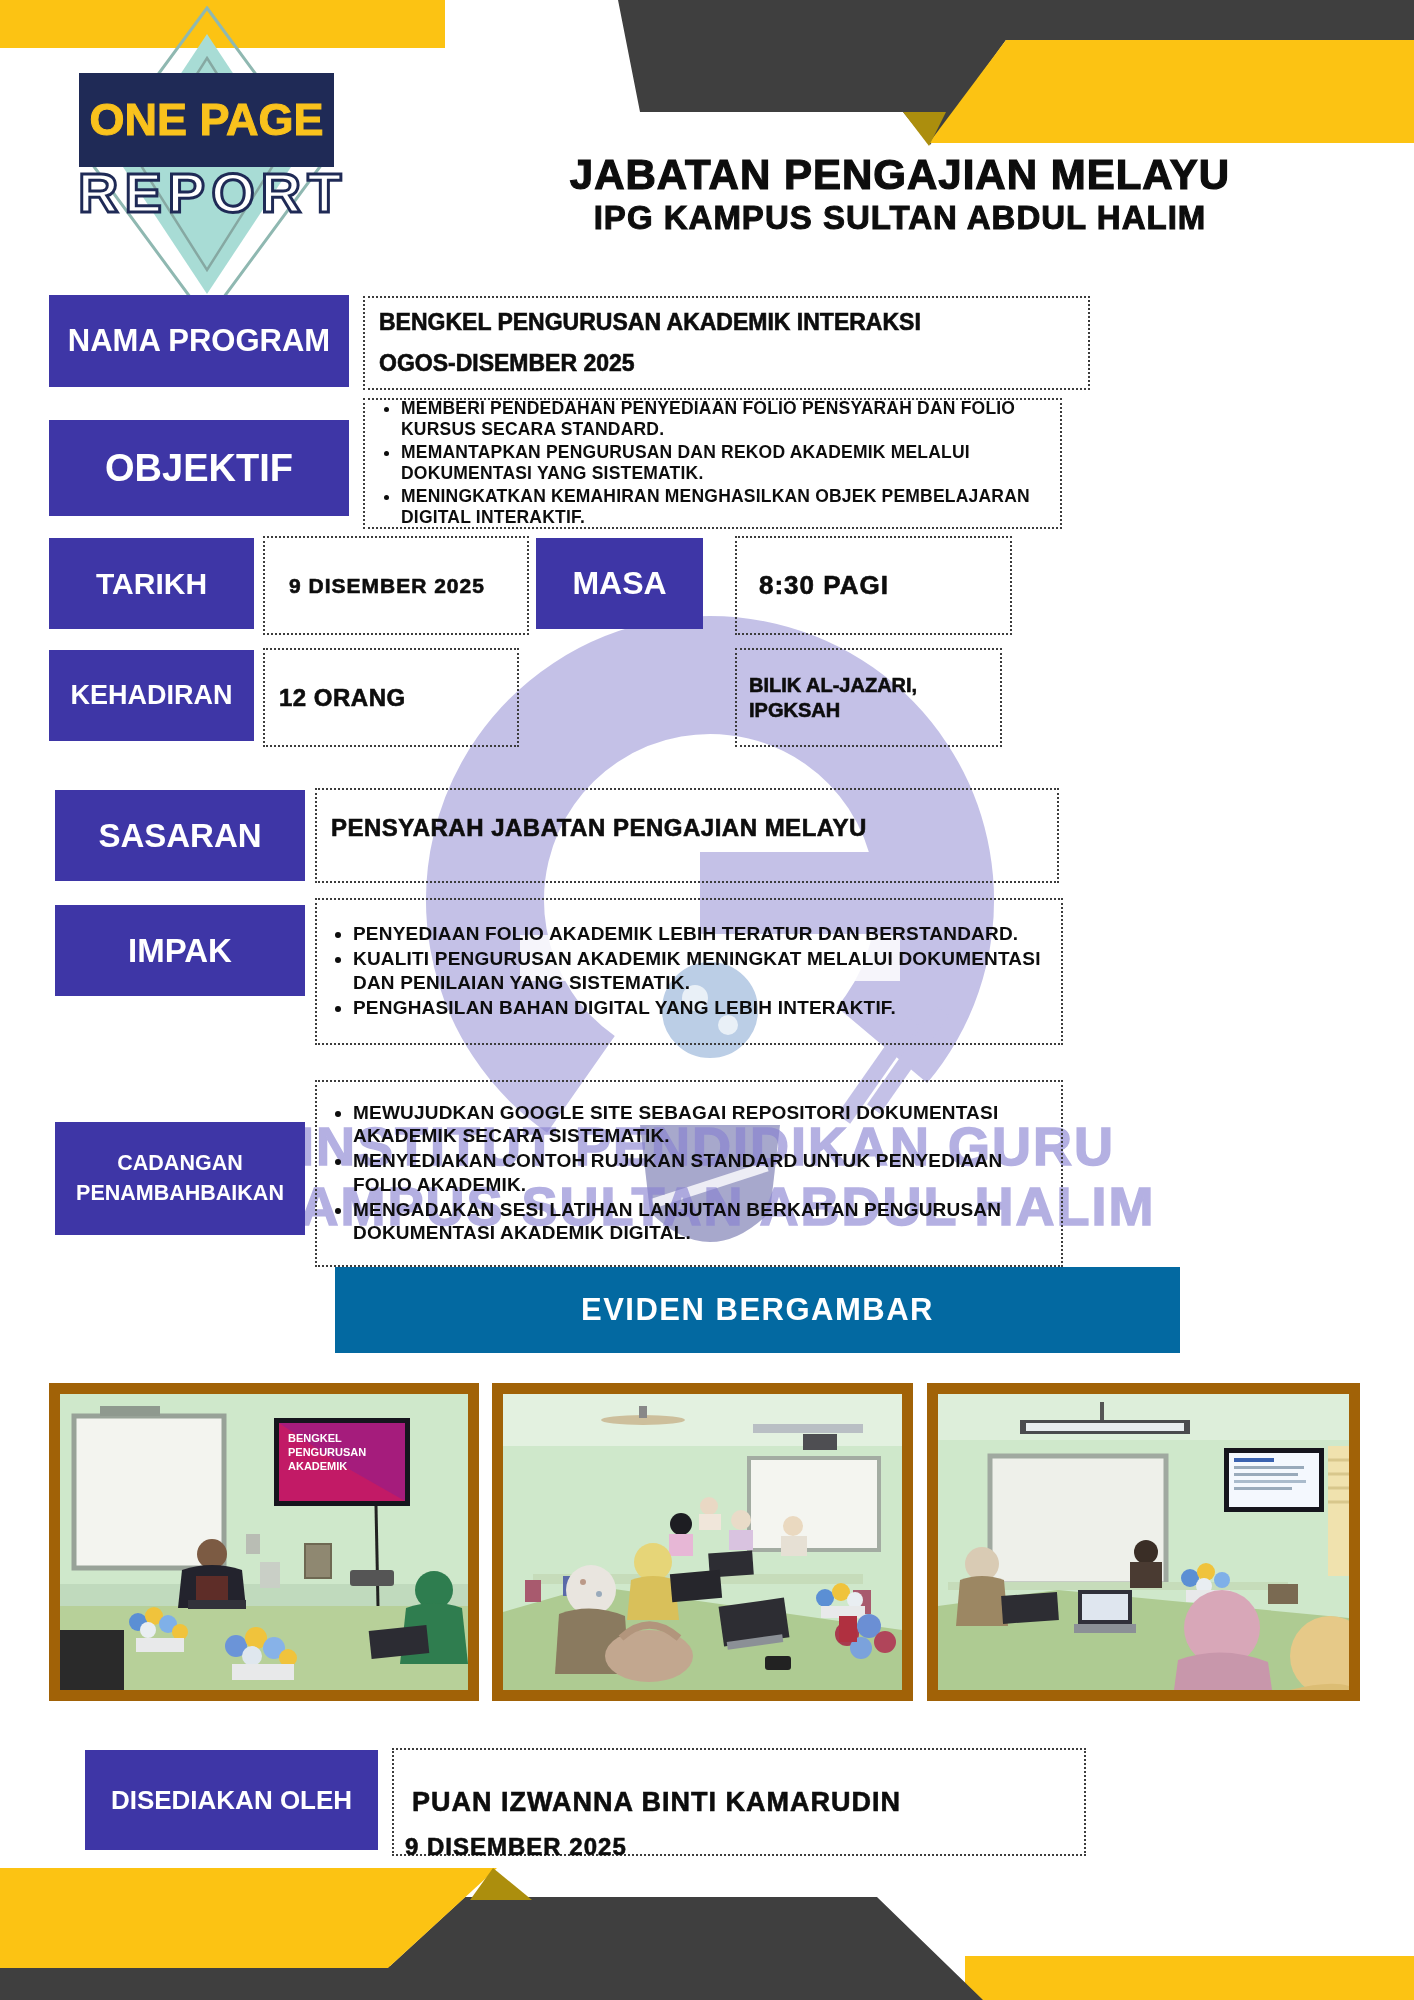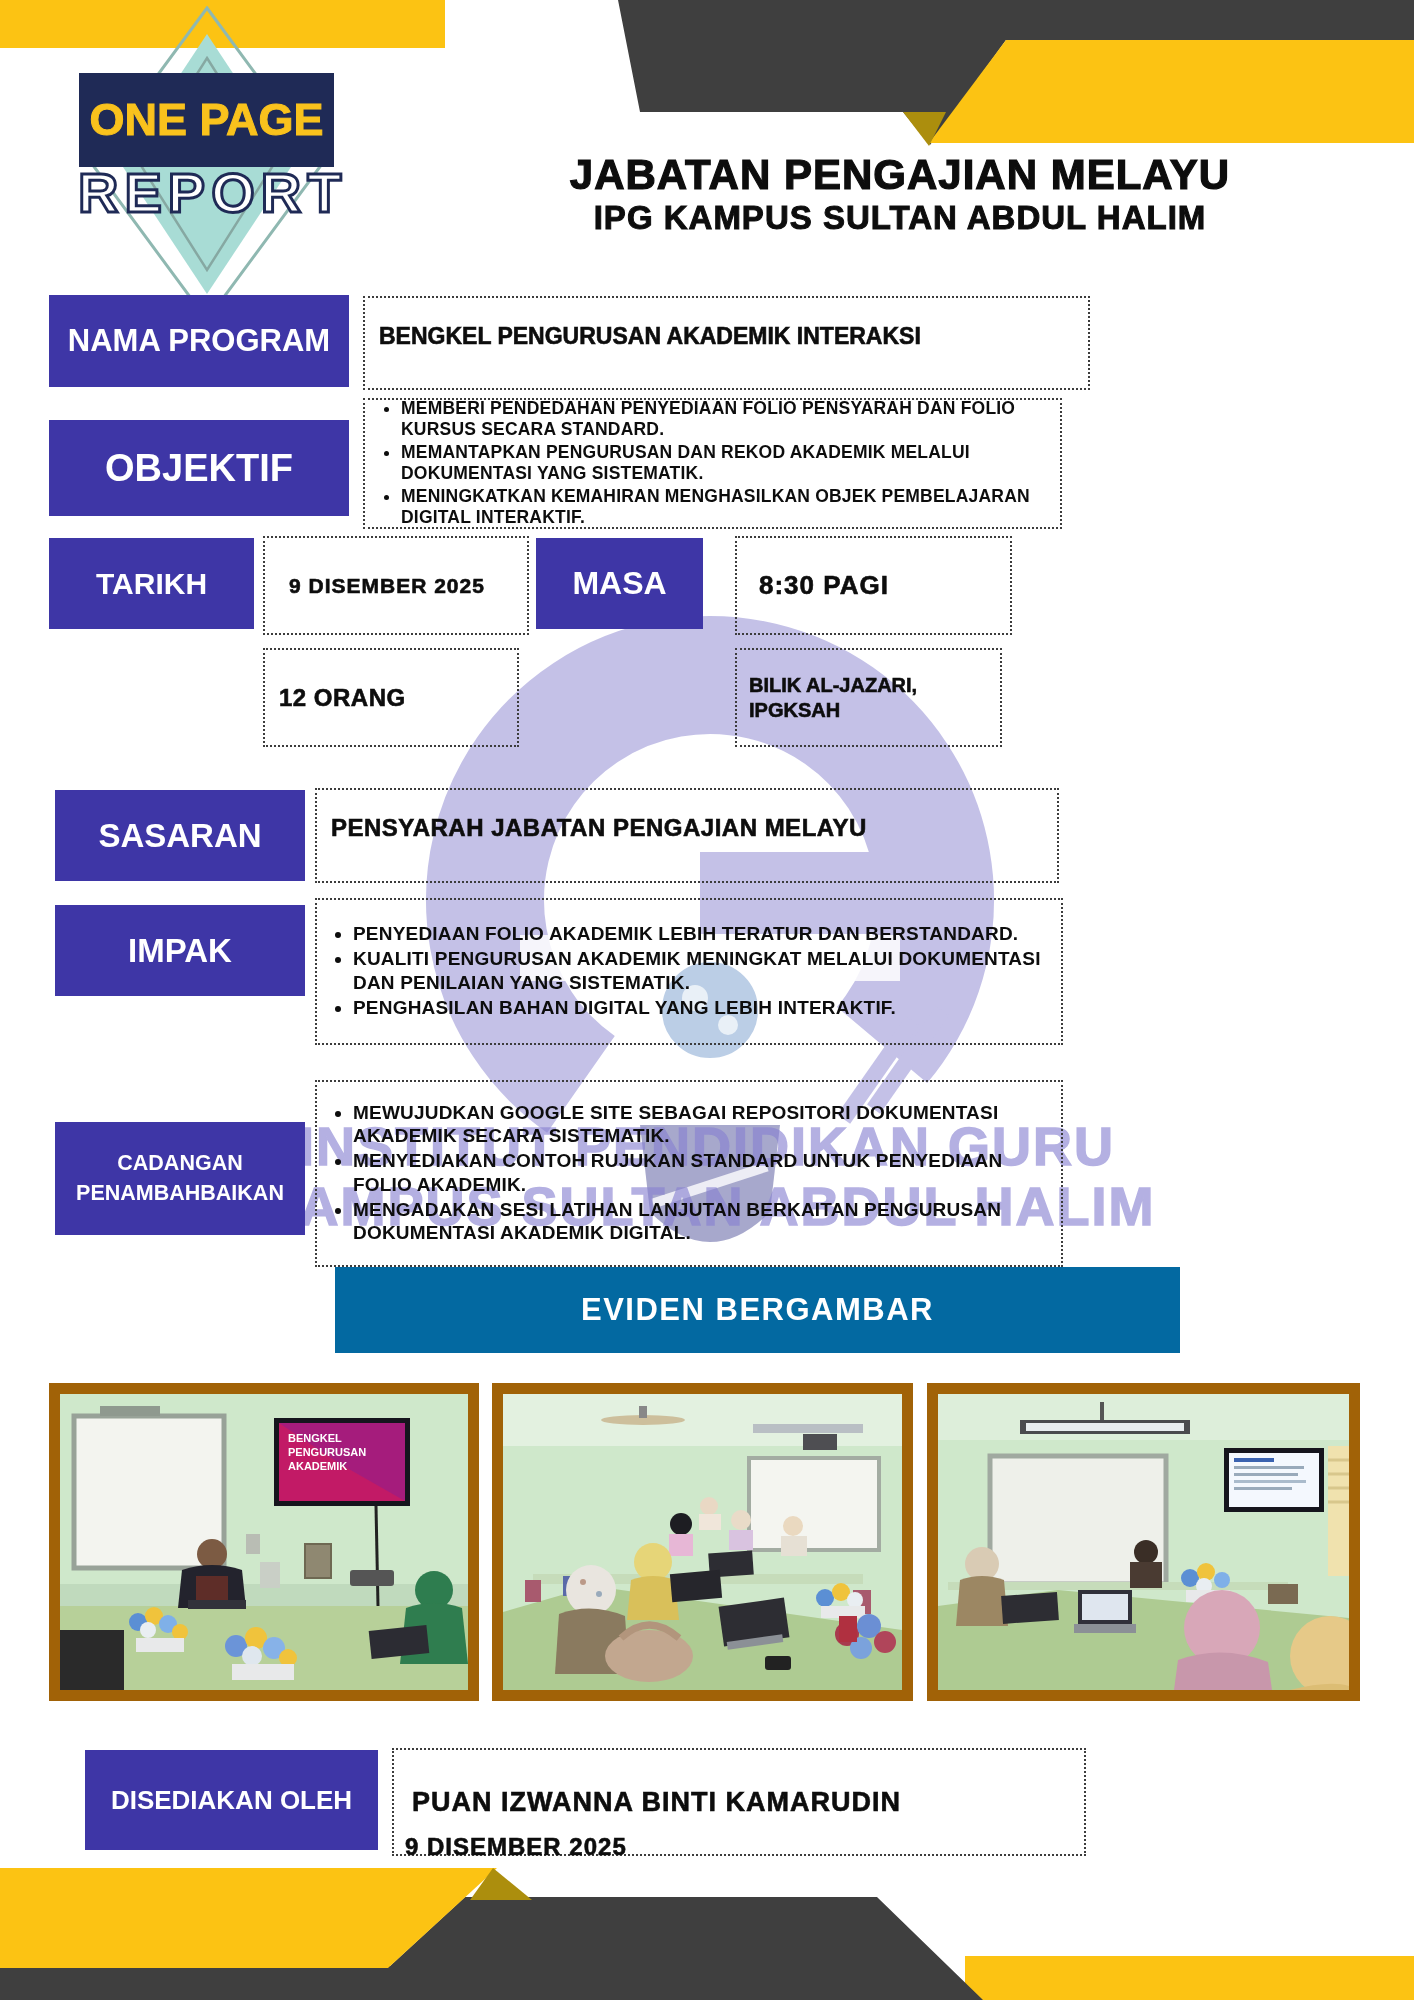--- a/index.html
+++ b/index.html
@@ -142,20 +142,21 @@
   <div class="abs title-wrap">
     <div class="title-l1">JABATAN PENGAJIAN MELAYU</div>
     <div class="title-l2">IPG KAMPUS SULTAN ABDUL HALIM</div>
   </div>
 
   <div class="abs plabel nama-label">
     <span>NAMA PROGRAM</span>
   </div>
   <div class="abs dotted nama-box">
     <div class="l1 bold-stroke">BENGKEL PENGURUSAN AKADEMIK INTERAKSI</div>
+    <div class="bold-stroke">OGOS-DISEMBER 2025</div>
   </div>
 
   <div class="abs plabel obj-label">
     <span>OBJEKTIF</span>
   </div>
   <div class="abs dotted obj-box">
     <ul>
       <li>MEMBERI PENDEDAHAN PENYEDIAAN FOLIO PENSYARAH DAN FOLIO KURSUS SECARA STANDARD.</li>
       <li>MEMANTAPKAN PENGURUSAN DAN REKOD AKADEMIK MELALUI DOKUMENTASI YANG SISTEMATIK.</li>
       <li>MENINGKATKAN KEMAHIRAN MENGHASILKAN OBJEK PEMBELAJARAN DIGITAL INTERAKTIF.</li>
@@ -168,20 +169,23 @@
   <div class="abs dotted tarikh-box">
     <div class="bold-stroke">9 DISEMBER 2025</div>
   </div>
   <div class="abs plabel masa-label">
     <span>MASA</span>
   </div>
   <div class="abs dotted masa-box">
     <div class="bold-stroke">8:30 PAGI</div>
   </div>
 
+  <div class="abs plabel kehadiran-label">
+    <span>KEHADIRAN</span>
+  </div>
   <div class="abs dotted kehadiran-box">
     <div class="bold-stroke">12 ORANG</div>
   </div>
   <div class="abs dotted tempat-box">
     <div class="bold-stroke">BILIK AL-JAZARI,</div>
     <div class="bold-stroke">IPGKSAH</div>
   </div>
 
   <div class="abs plabel sasaran-label">
     <span>SASARAN</span>

